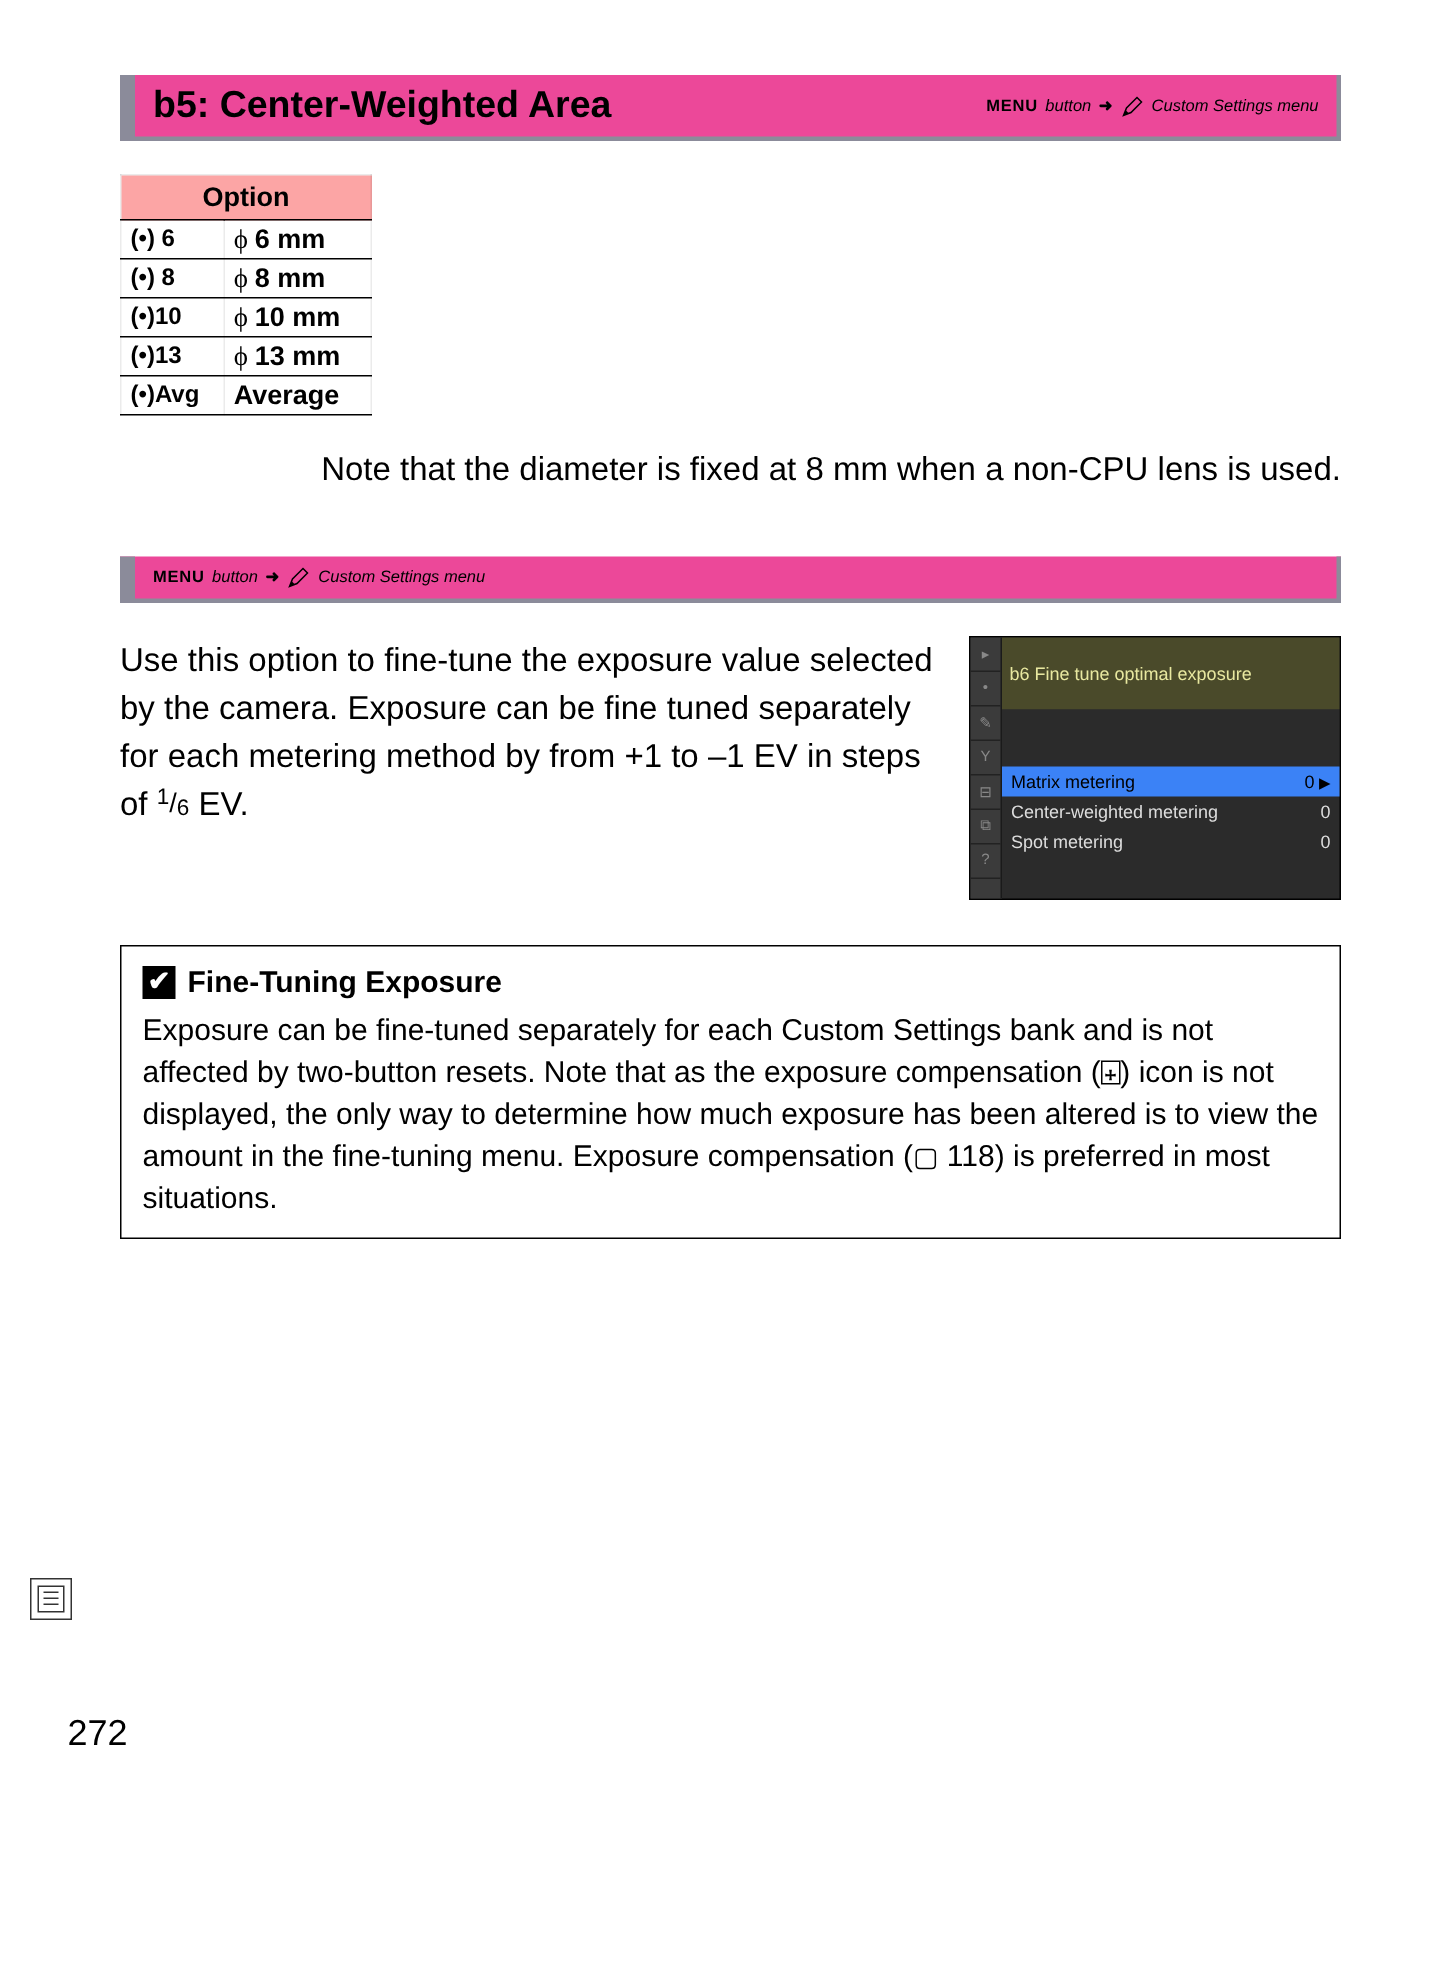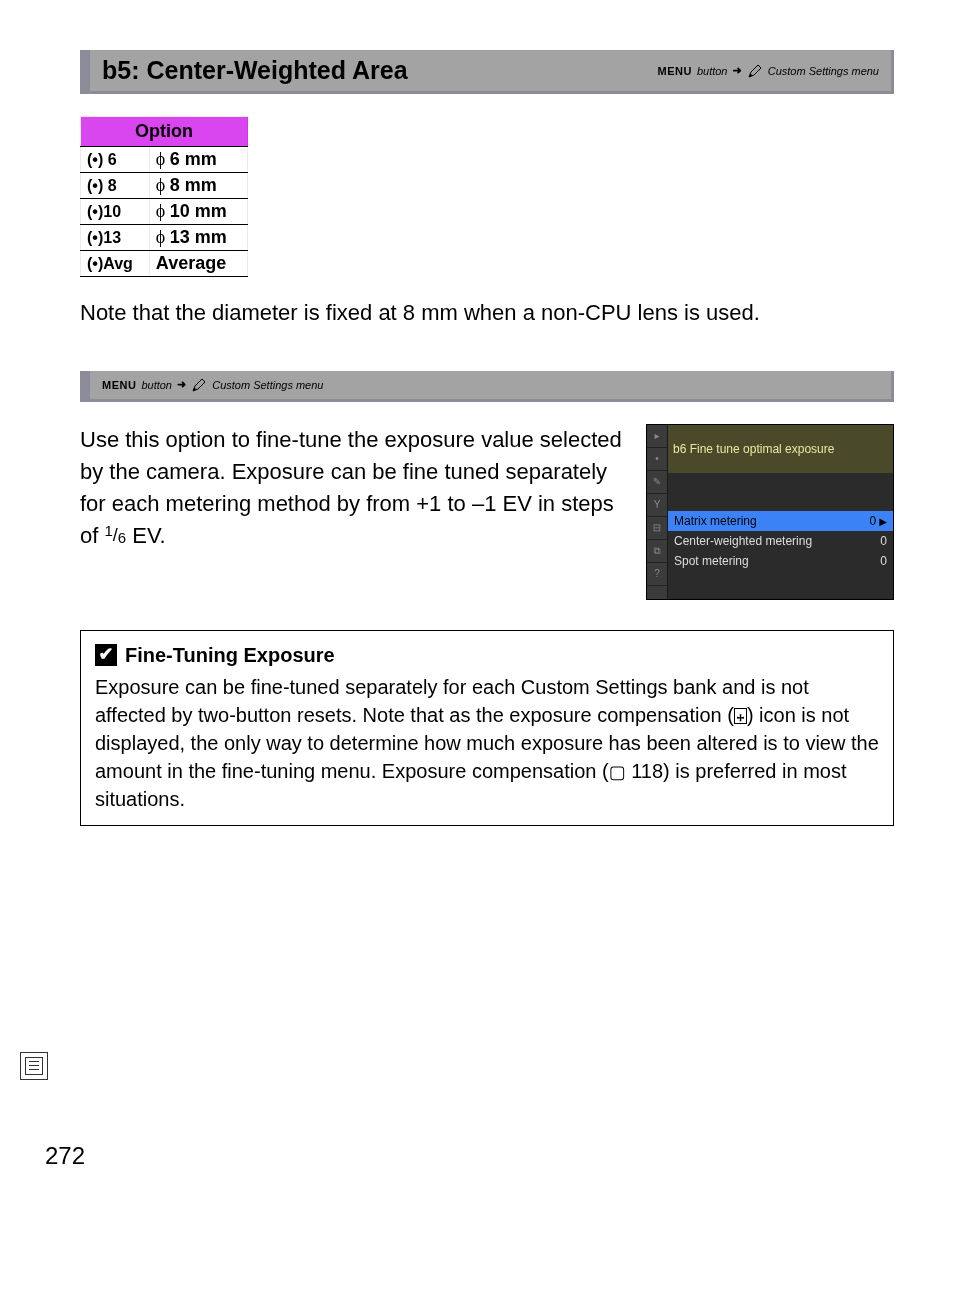--- a/index.html
+++ b/index.html
@@ -10,21 +10,21 @@
     color: #000;
     width: 954px;
   }
   .page {
     padding: 50px 60px 40px 80px;
     position: relative;
     min-height: 1200px;
     box-sizing: border-box;
   }
   .section-header {
-    background: #a3a3a3;
+    background: #ec4899;
     border-left: 10px solid #8b8b9a;
     border-right: 3px solid #8b8b9a;
     border-bottom: 3px solid #8b8b9a;
     padding: 6px 12px;
     display: flex;
     align-items: center;
     justify-content: space-between;
     margin-bottom: 22px;
   }
   .section-title {
@@ -65,21 +65,21 @@
     flex: 1;
   }
   .options-table {
     border-collapse: collapse;
     font-size: 18px;
     min-width: 168px;
   }
   .options-table th {
     border: 1px solid rgba(0,0,0,0.08);
     border-bottom: 1.5px solid #000;
-    background: #d946ef;
+    background: #fca5a5;
     padding: 4px 6px;
     font-weight: bold;
   }
   .options-table td {
     border: 1px solid rgba(0,0,0,0.08);
     border-bottom: 1px solid #000;
     padding: 2px 6px;
     white-space: nowrap;
   }
   .options-table td.code {
@@ -93,20 +93,21 @@
   .phi {
     font-family: "Times New Roman", serif;
     font-style: normal;
     font-weight: normal;
   }
   .note-text {
     font-size: 22px;
     line-height: 1.45;
     margin-top: 20px;
     margin-bottom: 42px;
+    text-align: right;
   }
   .b6-row {
     display: flex;
     gap: 20px;
     align-items: flex-start;
   }
   .camera-screen {
     width: 248px;
     background: #2b2b2b;
     color: #ddd;

